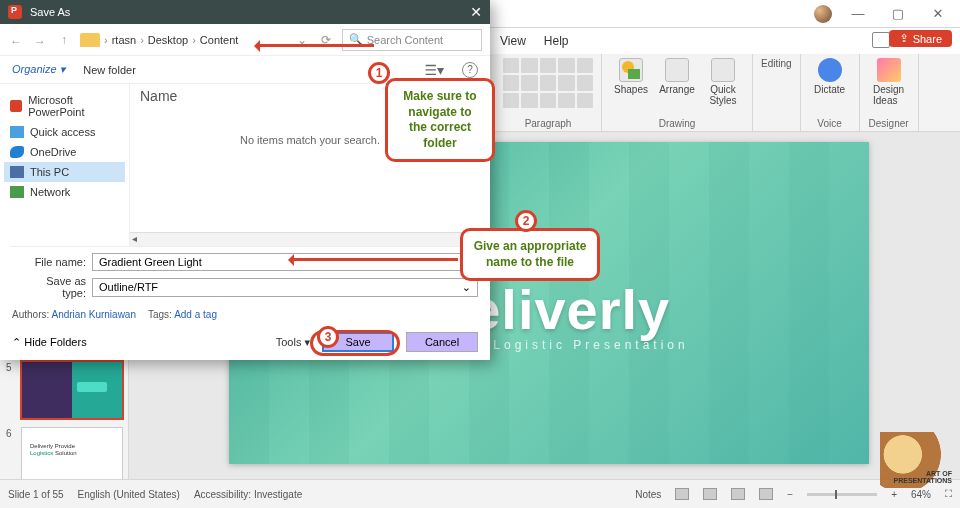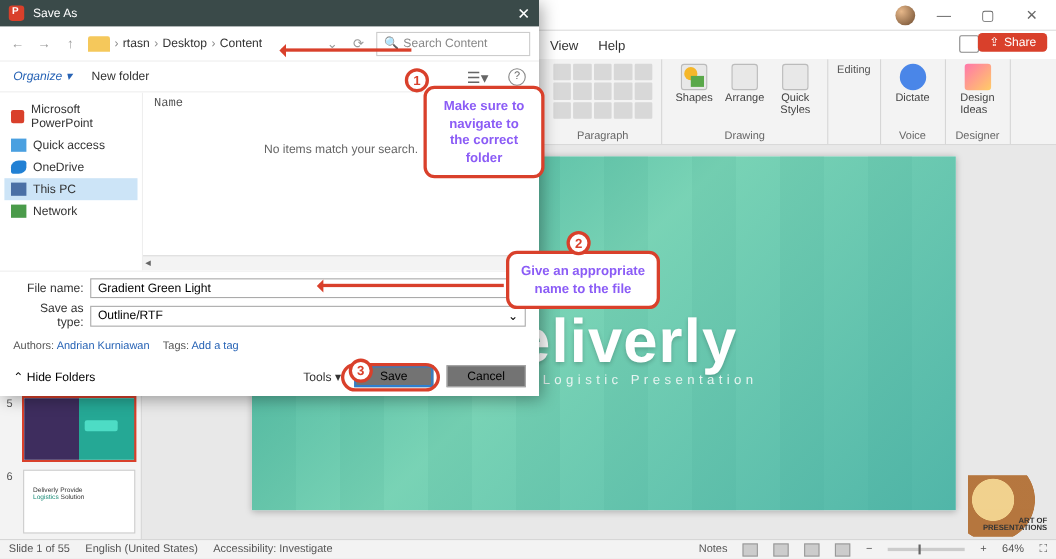--- a/index.html
+++ b/index.html
@@ -40,21 +40,21 @@
 
     .canvas { flex: 1; display: flex; align-items: flex-start; justify-content: center; padding: 10px 100px 10px 100px; }
     .slide { width: 640px; height: 322px; background: #fff; box-shadow: 0 1px 6px rgba(0,0,0,.25); position: relative; overflow: hidden; }
     .slide-bg { position: absolute; inset: 0; background:
       linear-gradient(135deg, rgba(32,160,136,.85) 0%, rgba(80,200,160,.75) 45%, rgba(63,175,160,.9) 100%),
       repeating-linear-gradient(90deg, rgba(0,30,50,.15) 0 40px, rgba(0,30,50,.05) 40px 80px); }
     .slide-title { position: absolute; left: 0; right: 0; top: 42%; text-align: center; color: #fff; font-weight: 700; font-size: 56px; letter-spacing: 1px; text-shadow: 0 2px 4px rgba(0,0,0,.2); }
     .slide-sub { position: absolute; left: 0; right: 0; top: 61%; text-align: center; color: #e5f4f0; font-size: 12px; letter-spacing: 4px; text-transform: none; }
 
     
-    .status { position: absolute; bottom: 0; left: 0; right: 0; height: 18px; background: #f3f3f3; border-top: 1px solid #d6d6d6; display: flex; align-items: center; padding: 3px 8px; font-size: 10px; color: #555; gap: 14px; }
+    .status { position: absolute; bottom: 0; left: 0; right: 0; height: 18px; background: #f3f3f3; border-top: 1px solid #d6d6d6; display: flex; align-items: center; padding: 14px 8px; font-size: 10px; color: #555; gap: 14px; }
     .status .spacer { flex: 1; }
     .status .icon { width: 14px; height: 12px; background: #ccc; border: 1px solid #999; display: inline-block; }
     .status .zoom-track { width: 70px; height: 3px; background: #ccc; position: relative; }
     .status .zoom-track::after { content:""; position:absolute; left:40%; top:-3px; width:2px; height:9px; background:#666; }
 
     
     .dialog { position: absolute; top: 0; left: 0; width: 490px; height: 360px; background: #fff; box-shadow: 4px 4px 14px rgba(0,0,0,.35); display: flex; flex-direction: column; }
     .dlg-title { height: 24px; background: #3a4a49; color: #fff; display: flex; align-items: center; padding: 0 8px; font-size: 11px; }
     .dlg-title .icn { width: 14px; height: 14px; background: #d9402b; border-radius: 3px; margin-right: 8px; position: relative; }
     .dlg-title .icn::after { content:"P"; color:#fff; font-size:9px; font-weight:bold; position:absolute; left:3px; top:0; }
@@ -71,39 +71,39 @@
     .dlg-toolbar .spacer { flex: 1; }
     .dlg-toolbar .view-ic { color: #666; font-size: 14px; }
     .dlg-body { flex: 1; display: flex; overflow: hidden; }
     .dlg-tree { width: 130px; border-right: 1px solid #eee; padding: 6px 4px; }
     .tree-item { padding: 4px 6px; display: flex; align-items: center; gap: 6px; font-size: 11px; color: #333; cursor: pointer; }
     .tree-item.sel { background: #cce4f7; }
     .tree-item .ti { width: 14px; height: 12px; display: inline-block; }
     .ti.star { background: #4aa0e0; } .ti.pp { background: #d9402b; border-radius:2px; } .ti.od { background: #2180d4; border-radius: 50% 20% 50% 20%; }
     .ti.pc { background: #4a6fa5; } .ti.net { background: #4a9b4a; }
     .dlg-list { flex: 1; padding: 4px 10px; position: relative; }
-    .dlg-list .col { font-size: 11px; color: #555; font-family: Liberation Mono, monospace; }
+    .dlg-list .col { font-size: 14px; color: #555; }
     .dlg-list .empty { text-align: center; color: #666; margin-top: 30px; }
     .dlg-list .hscroll { position:absolute; bottom:0; left:0; right:0; height:14px; background:#f3f3f3; border-top:1px solid #ddd; }
     .dlg-list .hscroll::before{content:"◂"; position:absolute; left:2px; top:0; color:#666; font-size:10px;}
-    .dlg-form { padding: 6px 12px; border-top: 1px solid #eee; display: grid; grid-template-columns: 70px 1fr; row-gap: 4px; align-items: center; font-size: 11px; }
+    .dlg-form { padding: 6px 12px; border-top: 1px solid #eee; display: grid; grid-template-columns: 70px 1fr; row-gap: 4px; align-items: center; font-size: 11px; margin-left: 10px; }
     .dlg-form label { text-align: right; padding-right: 6px; color: #333; }
     .dlg-form input, .dlg-form .combo { border: 1px solid #aaa; padding: 2px 6px; font-size: 11px; width: 100%; background: #fff; }
     .dlg-form .combo { display:flex; justify-content:space-between; align-items:center; }
     .dlg-meta { padding: 4px 12px; font-size: 10px; color: #555; display: flex; gap: 12px; }
     .dlg-meta a { color: #2763b5; text-decoration: none; }
     .dlg-footer { padding: 8px 12px; display: flex; align-items: center; gap: 12px; font-size: 11px; }
     .dlg-footer .hide { cursor: pointer; }
     .dlg-footer .spacer { flex: 1; }
     .dlg-footer .tools { color: #333; }
-    .dlg-footer button { width: 72px; padding: 3px 0; font-size: 11px; background: #737373; border: 1px solid #aaa; cursor: pointer; }
+    .dlg-footer button { width: 72px; padding: 3px 0; font-size: 11px; background: #c4b5fd; border: 1px solid #aaa; cursor: pointer; }
     .dlg-footer button.primary { box-shadow: 0 0 0 1px #2b7fd4 inset; border-color:#2b7fd4; }
 
     
-    .callout { position:absolute; background:#fff; border:3px solid #d9402b; border-radius:10px; padding:8px 10px; color:#8b5cf6; font-weight:600; font-size:12px; text-align:center; line-height:1.3; }
+    .callout { position:absolute; background:#fff; border:3px solid #d9402b; border-radius:10px; padding:8px 10px; color:#4d7c0f; font-weight:600; font-size:12px; text-align:center; line-height:1.3; }
     .badge { position:absolute; width:22px; height:22px; border:3px solid #d9402b; border-radius:50%; background:#fff; color:#d9402b; font-weight:700; font-size:12px; display:flex; align-items:center; justify-content:center; z-index:5; }
     .arrow-left { position:absolute; height:0; border-top:3px solid #d9402b; }
     .arrow-left::before { content:""; position:absolute; left:-8px; top:-7px; border:6px solid transparent; border-right-color:#d9402b; }
     .ring { position:absolute; border:3px solid #d9402b; border-radius:14px; }
 
     
     .wm { position:absolute; right:4px; bottom:20px; width:76px; height:56px; background:radial-gradient(circle at 30% 40%, #f2cf84 0 30%, #b06a2c 31% 60%, transparent 61%); opacity:.9; display:flex; align-items:flex-end; justify-content:flex-end; font-size:7px; font-weight:700; color:#222; text-align:right; padding:4px; line-height:1; }
 
     .shapes-ic { position:relative; overflow:hidden; }
     .shapes-ic::before{content:""; position:absolute; left:2px; top:2px; width:12px; height:12px; border-radius:50%; background:#f5b72a;}

